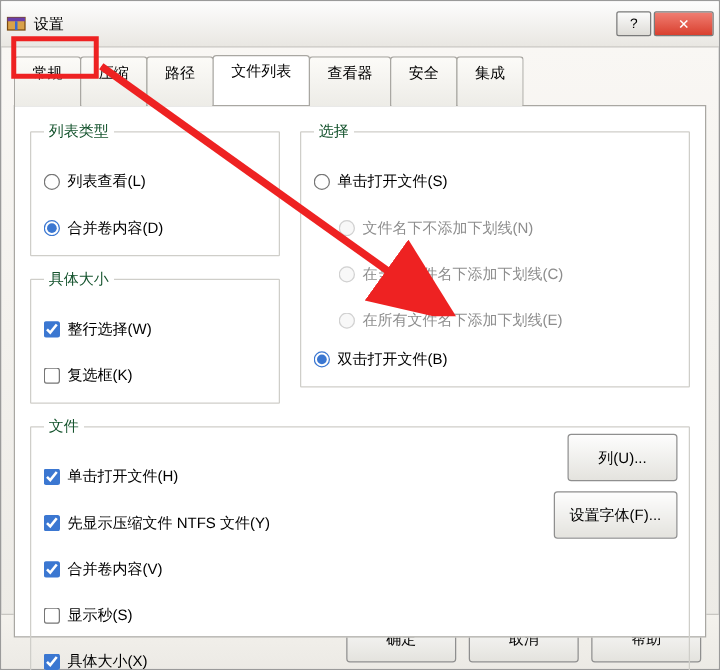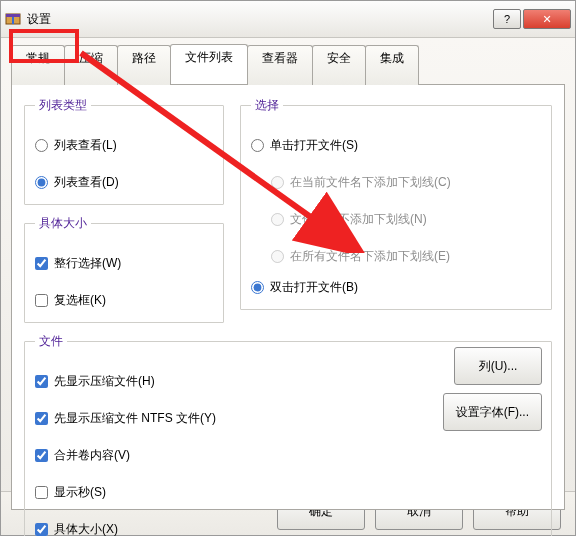--- a/index.html
+++ b/index.html
@@ -85,21 +85,21 @@
   }
   .row2 { display: flex; gap: 16px; }
   fieldset.group {
     border: 1px solid #cfcec9;
     border-radius: 1px;
     padding: 6px 10px 10px 10px;
     margin: 0 0 10px 0;
   }
   fieldset.group legend {
     padding: 0 4px;
-    color: #4c1d95;
+    color: #14532d;
     font-size: 12px;
   }
   .opt {
     display: flex;
     align-items: center;
     gap: 6px;
     padding: 3px 0;
     white-space: nowrap;
     margin-top: 14px;
   }
@@ -197,21 +197,21 @@
     <div class="row2">
       <div class="left-col">
         <fieldset class="group">
           <legend>列表类型</legend>
           <label class="opt">
             <input type="radio" name="lt" style="">
             <span>列表查看(L)</span>
           </label>
           <label class="opt">
             <input type="radio" name="lt" checked="" style="">
-            <span>列表查看(D)</span>
+            <span>合并卷内容(D)</span>
           </label>
         </fieldset>
 
         <fieldset class="group">
           <legend>具体大小</legend>
           <label class="opt">
             <input type="checkbox" checked="" style="">
             <span>整行选择(W)</span>
           </label>
           <label class="opt">
@@ -223,43 +223,43 @@
 
       <div class="right-col">
         <fieldset class="group">
           <legend>选择</legend>
           <label class="opt">
             <input type="radio" name="sel" style="">
             <span>单击打开文件(S)</span>
           </label>
           <label class="opt indent disabled">
             <input type="radio" name="ul" disabled="" style="">
-            <span>在当前文件名下添加下划线(C)</span>
+            <span>文件名下不添加下划线(N)</span>
           </label>
           <label class="opt indent disabled">
             <input type="radio" name="ul" disabled="" style="">
-            <span>文件名下不添加下划线(N)</span>
+            <span>在当前文件名下添加下划线(C)</span>
           </label>
           <label class="opt indent disabled">
             <input type="radio" name="ul" disabled="" style="">
             <span>在所有文件名下添加下划线(E)</span>
           </label>
           <label class="opt" style="margin-top:8px;">
             <input type="radio" name="sel" checked="" style="">
             <span>双击打开文件(B)</span>
           </label>
         </fieldset>
       </div>
     </div>
 
     <fieldset class="group files-group" style="min-height:150px;">
       <legend>文件</legend>
       <label class="opt">
         <input type="checkbox" checked="" style="">
-        <span>先显示压缩文件(H)</span>
+        <span>单击打开文件(H)</span>
       </label>
       <label class="opt">
         <input type="checkbox" checked="" style="">
         <span>先显示压缩文件 NTFS 文件(Y)</span>
       </label>
       <label class="opt">
         <input type="checkbox" checked="" style="">
         <span>合并卷内容(V)</span>
       </label>
       <label class="opt">

